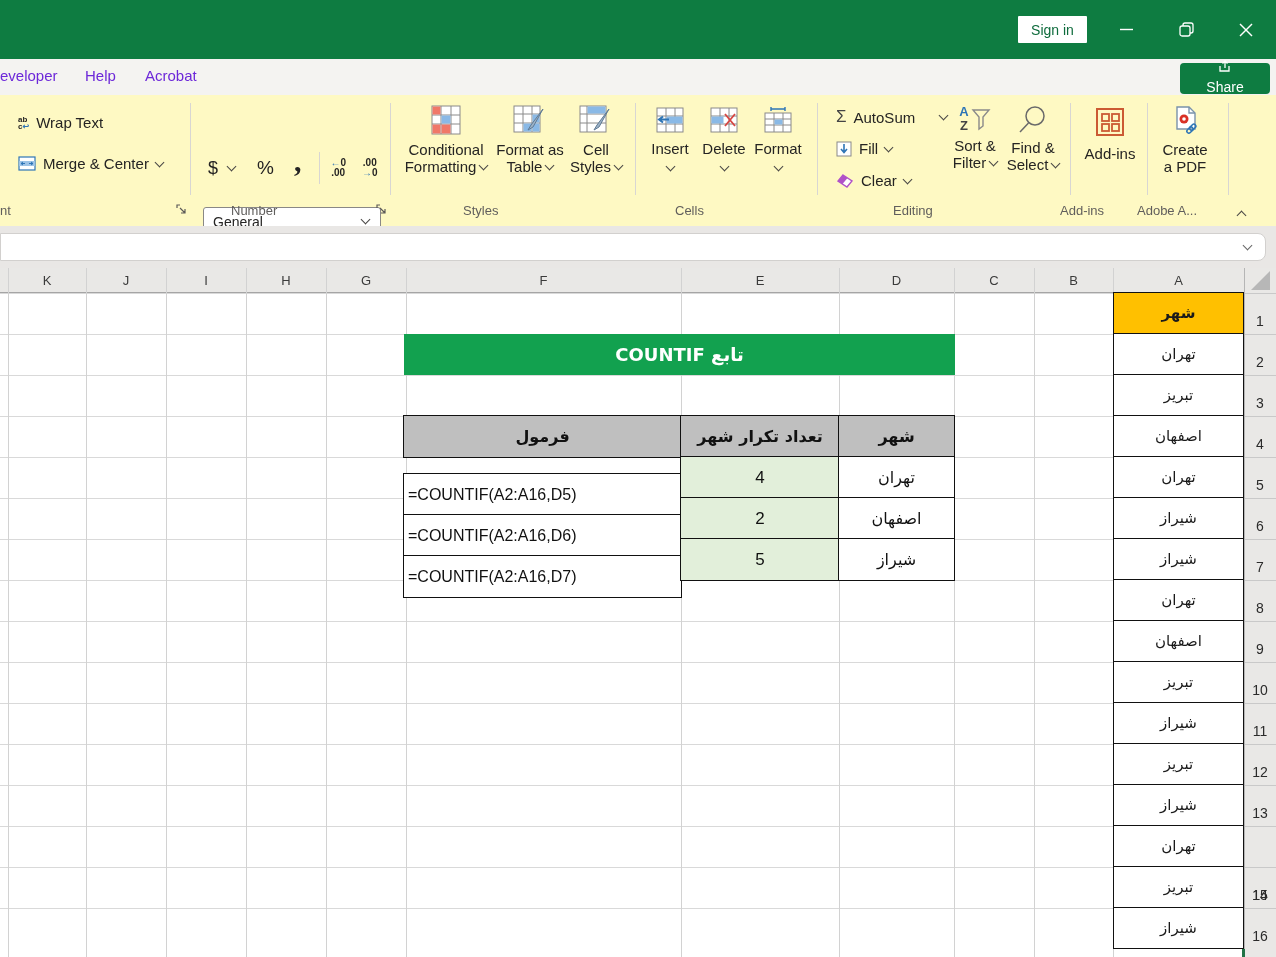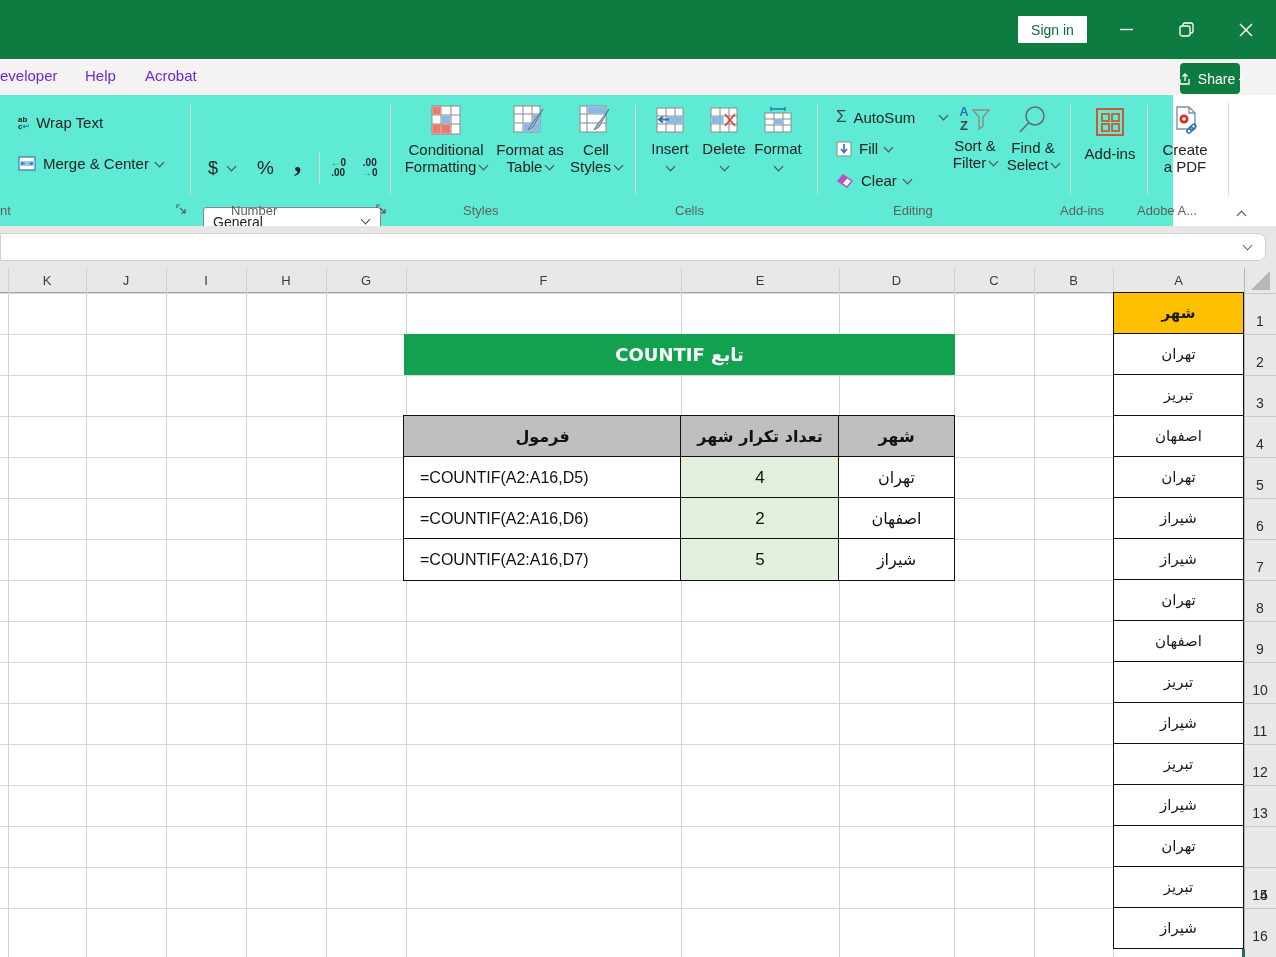--- a/index.html
+++ b/index.html
@@ -14,24 +14,24 @@
   #searchbox input{border:none;background:transparent;outline:none;font-size:16px;color:#2c3e33;
      font-family:"Liberation Sans",sans-serif;width:330px;}
   #searchbox input::placeholder{color:#2c3e33;opacity:.95;}
   #signin{left:1018px;top:16px;width:69px;height:27px;background:#fff;border:none;border-radius:1px;
      font-size:14px;color:#0E6B3C;display:flex;align-items:center;justify-content:center;cursor:pointer;
      font-family:"Liberation Sans",sans-serif;}
   .winbtn{top:0;width:46px;height:59px;display:flex;align-items:center;justify-content:center;}
   
   #menubar{left:0;top:59px;width:1276px;height:36px;background:#F4F3F1;}
   .mtab{position:absolute;top:8px;font-size:15px;color:#6d28d9;}
-  #sharebtn{left:1180px;top:63px;width:60px;height:31px;background:#0E7C41;border-radius:4px;
-     color:#fff;font-size:14px;display:flex;align-items:center;justify-content:center;gap:6px;cursor:pointer;}
-  
-  #ribbon{left:0;top:95px;width:1173px;height:131px;background:#5eead4;border-bottom:1px solid #dcdad7;}
+  #sharebtn{left:1180px;top:63px;width:90px;height:31px;background:#0E7C41;border-radius:4px;
+     color:#fff;font-size:14px;display:flex;align-items:center;justify-content:center;gap:6px;cursor:pointer;flex-direction:column;}
+  
+  #ribbon{left:0;top:95px;width:1276px;height:131px;background:#fef9c3;border-bottom:1px solid #dcdad7;}
   .gsep{position:absolute;top:8px;width:1px;height:92px;background:#d8d6d3;}
   .glabel{position:absolute;top:108px;font-size:13px;color:#605e5c;text-align:left;}
   .rrow{position:absolute;display:flex;align-items:center;gap:7px;font-size:15px;color:#252423;white-space:nowrap;}
   .vbtn{position:absolute;display:flex;flex-direction:column;align-items:center;font-size:15px;color:#252423;text-align:center;}
   .vbtn .l2{display:flex;align-items:center;gap:4px;}
   .cv{display:inline-block;width:6px;height:6px;border-right:1.4px solid #484644;border-bottom:1.4px solid #484644;
       transform:rotate(45deg);margin-top:-3px;}
   .cv.up{transform:rotate(-135deg);margin-top:4px;}
   .cv.w{border-color:#fff;}
   .lncr{position:absolute;top:109px;}
@@ -61,21 +61,21 @@
   #selectall .tri{width:0;height:0;border-left:19px solid transparent;border-bottom:19px solid #b7b7b7;}
   
   .fa{font-family:"DejaVu Sans",sans-serif;direction:rtl;}
   .acell{position:absolute;left:1113px;width:131px;height:42px;background:#fff;border:1.5px solid #111;
       box-sizing:border-box;display:flex;align-items:center;justify-content:center;font-size:15px;color:#1a1a1a;}
   #banner{left:404px;top:334px;width:551px;height:41px;background:#12A14F;color:#fff;
       display:flex;align-items:center;justify-content:center;font-size:18px;font-weight:bold;}
   .tcell{position:absolute;border:1.5px solid #111;box-sizing:border-box;display:flex;align-items:center;
       justify-content:center;font-size:16px;color:#111;background:#fff;}
   .thead{background:#BFBFBF;font-weight:bold;}
-  .fcell{justify-content:flex-start;padding-left:16px;font-size:16px;font-family:"Liberation Sans",sans-serif;}
+  .fcell{justify-content:flex-start;padding-left:4px;font-size:16px;font-family:"Liberation Sans",sans-serif;margin-top:17px;}
   .ccell{background:#E2EFDA;font-size:17px;}
   #selsliver{left:1242px;top:949px;width:3px;height:8px;background:#217346;}
   
   .mini{font-size:8px;line-height:7px;color:#252423;font-weight:bold;text-align:left;}
   svg{display:block;}
 </style>
 </head>
 <body>
 
 <div class="abs" id="titlebar">

